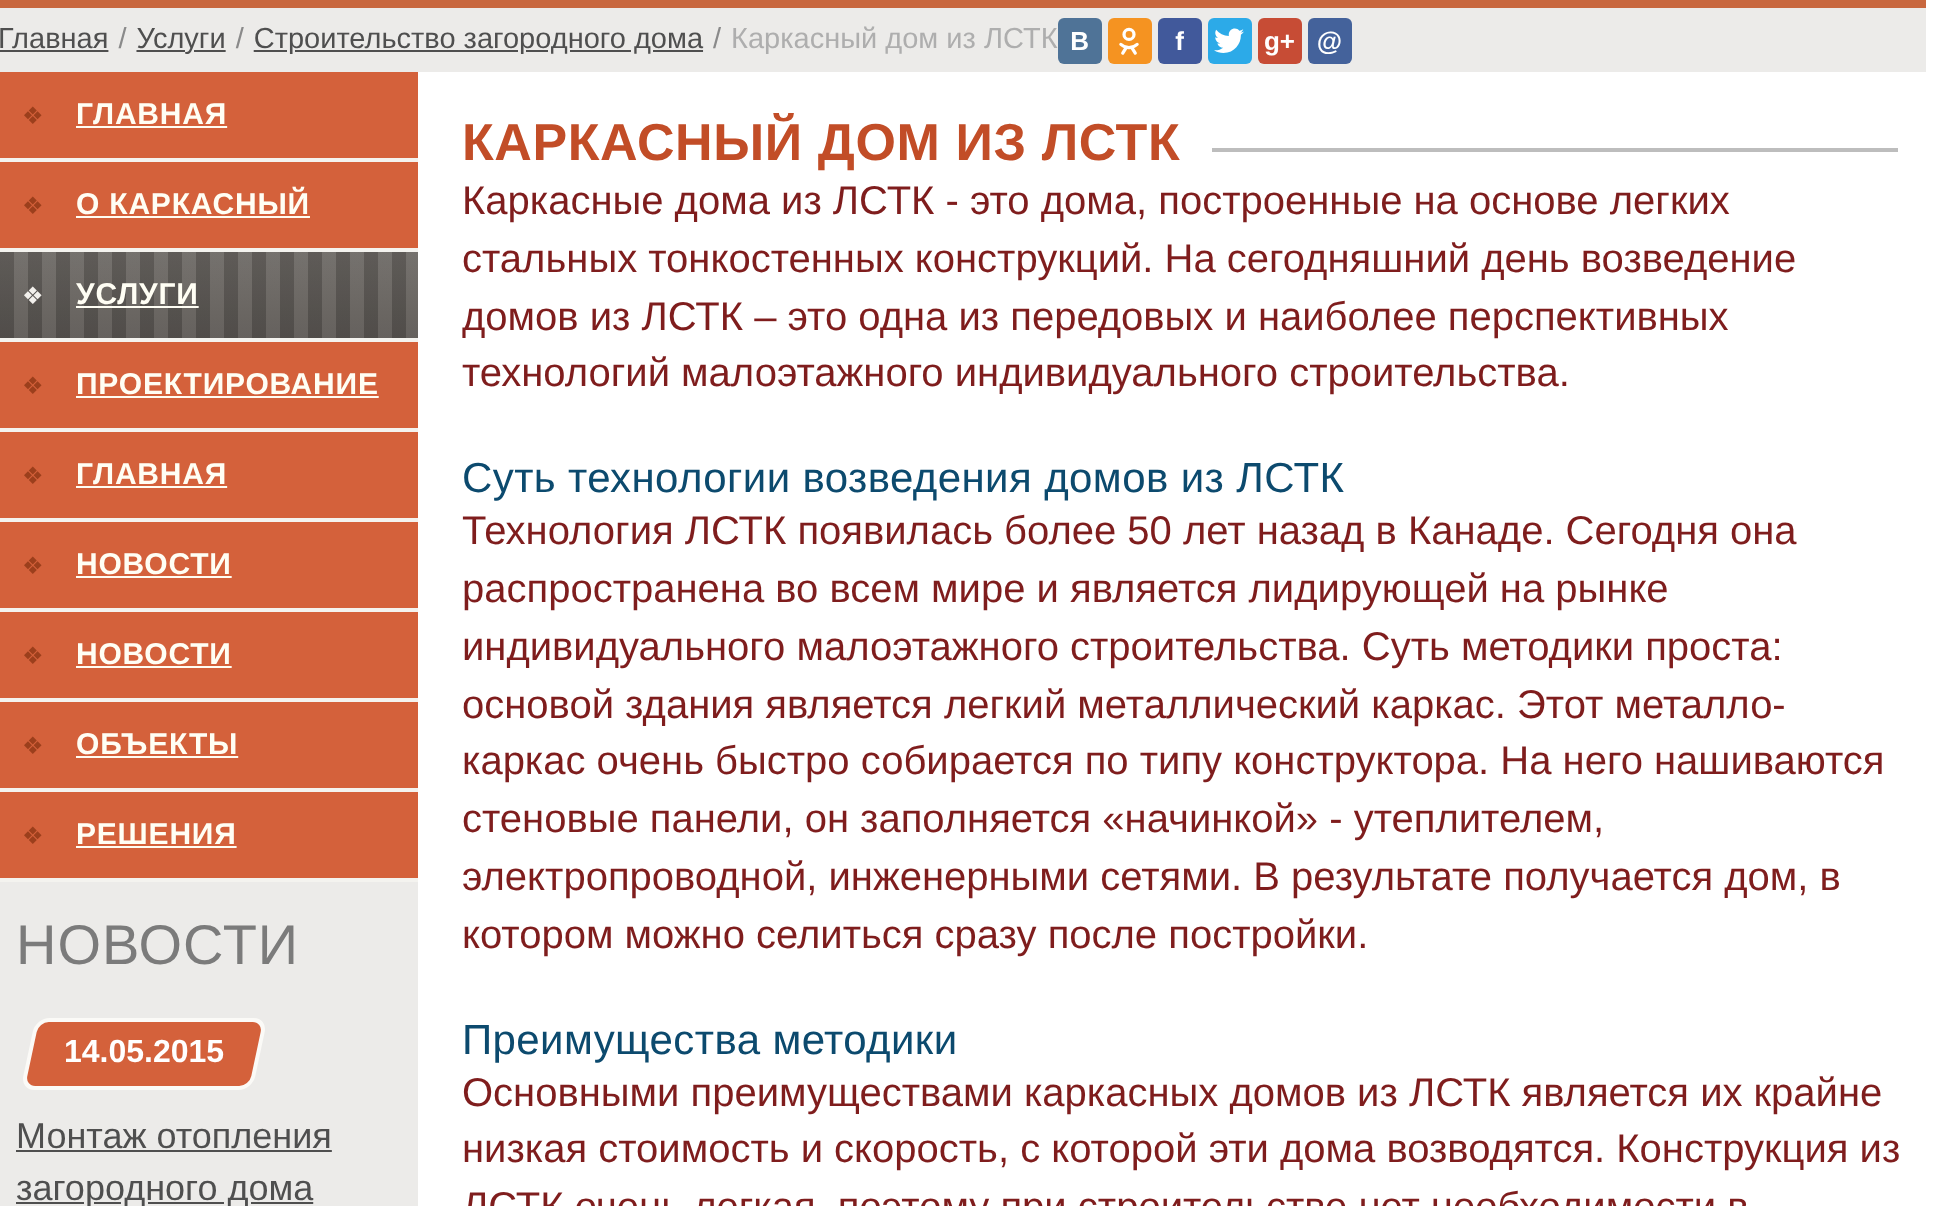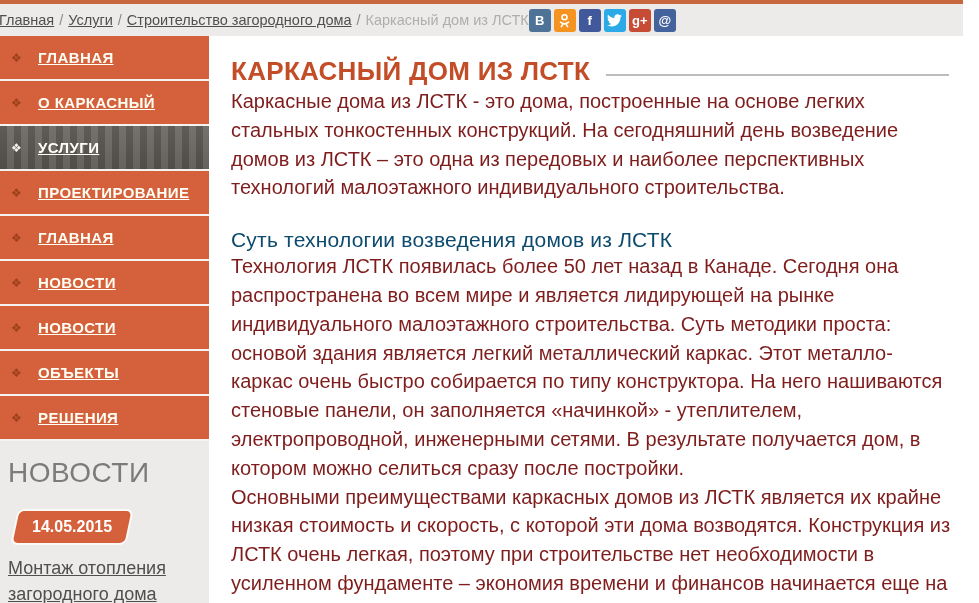--- a/index.html
+++ b/index.html
@@ -178,16 +178,17 @@
     <div class="content">
       <div class="title-row">
         <h1 class="page-title">КАРКАСНЫЙ ДОМ ИЗ ЛСТК</h1>
         <div class="title-rule"></div>
       </div>
       <p>Каркасные дома из ЛСТК - это дома, построенные на основе легких стальных тонкостенных конструкций. На сегодняшний день возведение домов из ЛСТК – это одна из передовых и наиболее перспективных технологий малоэтажного индивидуального строительства.</p>
 
       <h2>Суть технологии возведения домов из ЛСТК</h2>
       <p>Технология ЛСТК появилась более 50 лет назад в Канаде. Сегодня она распространена во всем мире и является лидирующей на рынке индивидуального малоэтажного строительства. Суть методики проста: основой здания является легкий металлический каркас. Этот металло-каркас очень быстро собирается по типу конструктора. На него нашиваются стеновые панели, он заполняется «начинкой» - утеплителем, электропроводной, инженерными сетями. В результате получается дом, в котором можно селиться сразу после постройки.</p>
 
+      <h2>Преимущества методики</h2>
       <p>Основными преимуществами каркасных домов из ЛСТК является их крайне низкая стоимость и скорость, с которой эти дома возводятся. Конструкция из ЛСТК очень легкая, поэтому при строительстве нет необходимости в усиленном фундаменте – экономия времени и финансов начинается еще на этом этапе. Здания из ЛСТК более чем в 2 раза дешевле каменных или бетонных, они легкие, не подвержены осадке. Само возведение таких зданий – не только очень быстрое, но и простое. Для этого не требуется никакая грузоподъемная техника, не нужны дорогие строительные материалы – все работы делаются крайне просто и быстро.</p>
     </div>
   </div>
 </div>
 
 </body></html>

